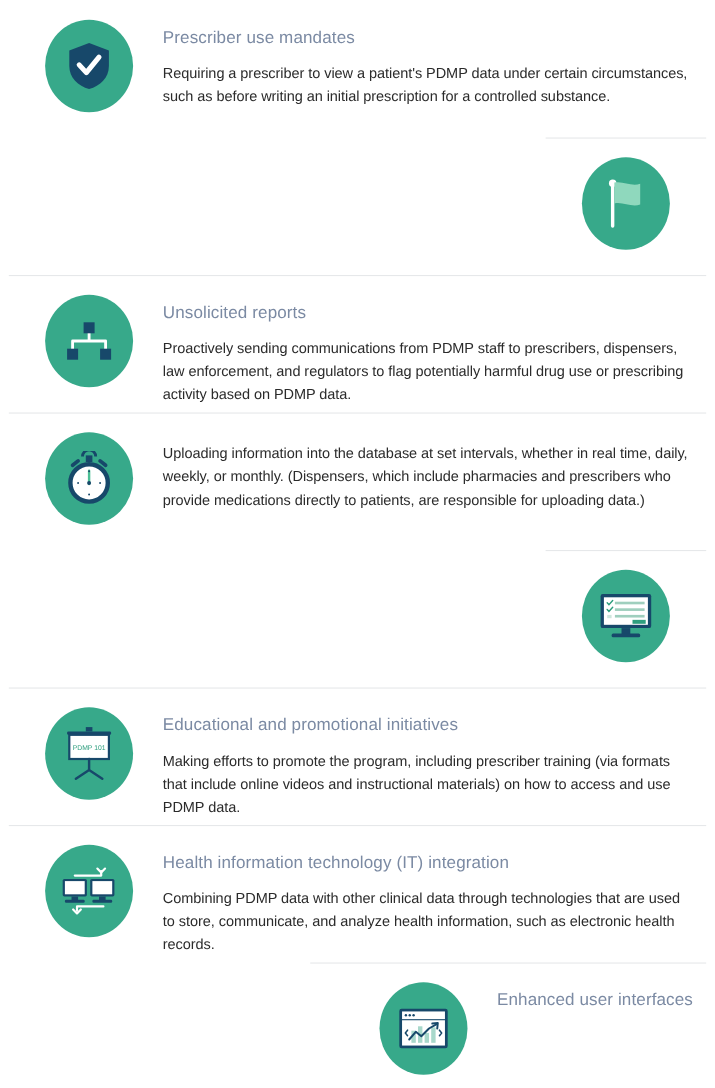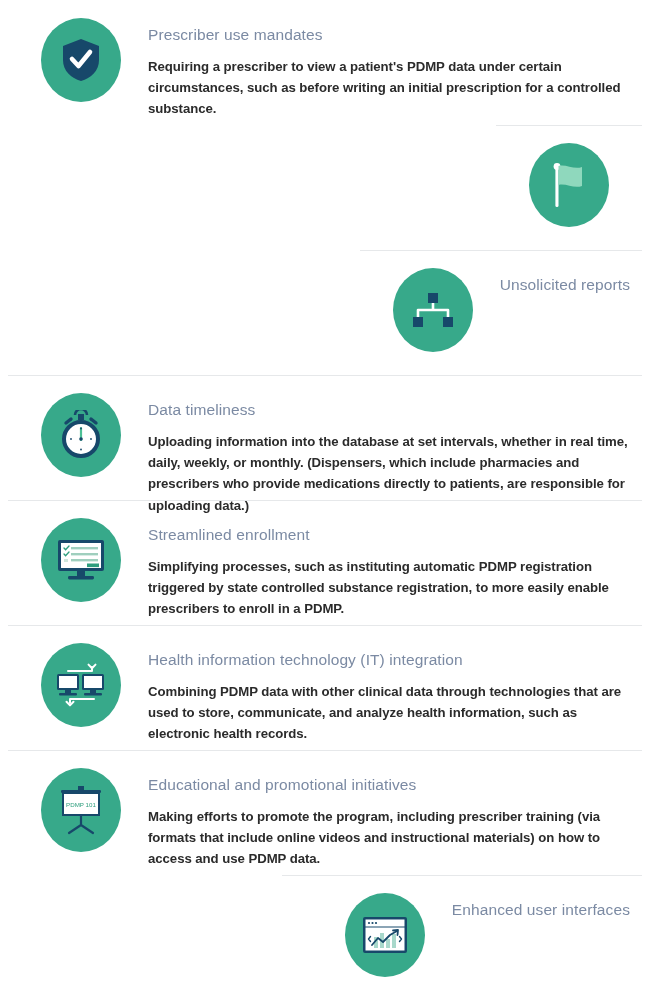--- a/index.html
+++ b/index.html
@@ -77,21 +77,21 @@
     font-weight: 400;
     color: #7b8aa3;
     letter-spacing: 0.1px;
     line-height: 1.2;
     margin-bottom: 11px;
   }
 
   .feature-desc {
     font-family: "Liberation Sans", sans-serif;
     font-size: 13.2px;
-    font-weight: 700;
+    font-weight: 400;
     color: #2b2b2b;
     line-height: 1.62;
     letter-spacing: -0.05px;
   }
 </style>
 </head>
 <body>
 
 <div class="feature-list">
 
@@ -128,20 +128,21 @@
         <svg width="48" height="40" viewBox="0 0 48 40" aria-hidden="true">
           <path d="M24 12 V20 M9 20 H39 M9 20 V28 M39 20 V28" stroke="#ffffff" stroke-width="2.6" fill="none" stroke-linecap="round" stroke-linejoin="round"></path>
           <rect x="19" y="3" width="10" height="10" fill="#17486a"></rect>
           <rect x="4" y="27" width="10" height="10" fill="#17486a"></rect>
           <rect x="34" y="27" width="10" height="10" fill="#17486a"></rect>
         </svg>
       </div>
     </div>
     <div class="text-wrap">
       <div class="feature-title">Unsolicited reports</div>
+      <div class="feature-desc">Proactively sending communications from PDMP staff to prescribers, dispensers, law enforcement, and regulators to flag potentially harmful drug use or prescribing activity based on PDMP data.</div>
     </div>
   </div>
 
   <div class="feature-row">
     <div class="icon-wrap">
       <div class="medallion">
         <svg width="46" height="50" viewBox="0 0 46 50" aria-hidden="true">
           <path d="M17 5 a6 6 0 0 1 12 0" stroke="#17486a" stroke-width="2.6" fill="none"></path>
           <rect x="20" y="4" width="6" height="6" fill="#17486a"></rect>
           <path d="M8 13 L13 9" stroke="#17486a" stroke-width="3.4" stroke-linecap="round"></path>
@@ -151,21 +152,20 @@
           <path d="M23 30 L23 18" stroke="#4cbf95" stroke-width="2.2" stroke-linecap="round"></path>
           <circle cx="23" cy="29" r="1.8" fill="#17486a"></circle>
           <circle cx="23" cy="18.5" r="0.9" fill="#17486a"></circle>
           <circle cx="33" cy="29" r="0.9" fill="#17486a"></circle>
           <circle cx="23" cy="39.5" r="0.9" fill="#17486a"></circle>
           <circle cx="13" cy="29" r="0.9" fill="#17486a"></circle>
         </svg>
       </div>
     </div>
     <div class="text-wrap">
-      <div class="feature-title">Data timeliness</div>
       <div class="feature-desc">Uploading information into the database at set intervals, whether in real time, daily, weekly, or monthly. (Dispensers, which include pharmacies and prescribers who provide medications directly to patients, are responsible for uploading data.)</div>
     </div>
   </div>
 
   <div class="feature-row">
     <div class="icon-wrap">
       <div class="medallion">
         <svg width="52" height="46" viewBox="0 0 52 46" aria-hidden="true">
           <rect x="3" y="3" width="46" height="31" rx="2" fill="#17486a"></rect>
           <rect x="6" y="6" width="40" height="25" fill="#ffffff"></rect>
@@ -174,23 +174,37 @@
           <rect x="9" y="22" width="4" height="3" fill="#cfe6dd"></rect>
           <rect x="16" y="10" width="27" height="2.4" fill="#9fcfbe"></rect>
           <rect x="16" y="16" width="27" height="2.4" fill="#9fcfbe"></rect>
           <rect x="16" y="22" width="27" height="2.4" fill="#9fcfbe"></rect>
           <rect x="32" y="26.5" width="12" height="3.6" fill="#2e9e7e"></rect>
           <rect x="22" y="34" width="8" height="6" fill="#17486a"></rect>
           <rect x="13" y="39" width="26" height="3.4" rx="1.4" fill="#17486a"></rect>
         </svg>
       </div>
     </div>
-    <div class="text-wrap">
-      <div class="feature-title">Streamlined enrollment</div>
-      <div class="feature-desc">Simplifying processes, such as instituting automatic PDMP registration triggered by state controlled substance registration, to more easily enable prescribers to enroll in a PDMP.</div>
+  </div>
+
+  <div class="feature-row">
+    <div class="icon-wrap">
+      <div class="medallion">
+        <svg width="50" height="50" viewBox="0 0 50 50" aria-hidden="true">
+          <rect x="22" y="1" width="6" height="4" fill="#17486a"></rect>
+          <rect x="5" y="5" width="40" height="3" rx="1.2" fill="#17486a"></rect>
+          <rect x="7" y="8" width="36" height="22" fill="#ffffff" stroke="#17486a" stroke-width="2"></rect>
+          <text x="25" y="22" font-family="'Liberation Sans', sans-serif" font-size="6.2" fill="#2e9e7e" text-anchor="middle">PDMP 101</text>
+          <path d="M25 30 V40 M25 40 L13 48 M25 40 L37 48" stroke="#17486a" stroke-width="2.2" fill="none" stroke-linecap="round"></path>
+        </svg>
+      </div>
+    </div>
+    <div class="text-wrap">
+      <div class="feature-title">Educational and promotional initiatives</div>
+      <div class="feature-desc">Making efforts to promote the program, including prescriber training (via formats that include online videos and instructional materials) on how to access and use PDMP data.</div>
     </div>
   </div>
 
   <div class="feature-row">
     <div class="icon-wrap">
       <div class="medallion">
         <svg width="54" height="50" viewBox="0 0 54 50" aria-hidden="true">
           <path d="M14 11 H38 L38 7" stroke="#ffffff" stroke-width="2" fill="none" stroke-linecap="round" stroke-linejoin="round"></path>
           <path d="M34.5 8.2 L38 4.6 L41.5 8.2" stroke="#ffffff" stroke-width="2" fill="none" stroke-linecap="round" stroke-linejoin="round" transform="rotate(180 38 6.4)"></path>
           <path d="M40 39 H16 L16 43" stroke="#ffffff" stroke-width="2" fill="none" stroke-linecap="round" stroke-linejoin="round"></path>
@@ -202,38 +216,20 @@
           <rect x="28" y="14" width="22" height="16" rx="1.5" fill="#17486a"></rect>
           <rect x="30" y="16" width="18" height="12" fill="#ffffff"></rect>
           <rect x="36" y="30" width="6" height="3.5" fill="#17486a"></rect>
           <rect x="30" y="33" width="18" height="2.6" rx="1.1" fill="#17486a"></rect>
         </svg>
       </div>
     </div>
     <div class="text-wrap">
       <div class="feature-title">Health information technology (IT) integration</div>
       <div class="feature-desc">Combining PDMP data with other clinical data through technologies that are used to store, communicate, and analyze health information, such as electronic health records.</div>
-    </div>
-  </div>
-
-  <div class="feature-row">
-    <div class="icon-wrap">
-      <div class="medallion">
-        <svg width="50" height="50" viewBox="0 0 50 50" aria-hidden="true">
-          <rect x="22" y="1" width="6" height="4" fill="#17486a"></rect>
-          <rect x="5" y="5" width="40" height="3" rx="1.2" fill="#17486a"></rect>
-          <rect x="7" y="8" width="36" height="22" fill="#ffffff" stroke="#17486a" stroke-width="2"></rect>
-          <text x="25" y="22" font-family="'Liberation Sans', sans-serif" font-size="6.2" fill="#2e9e7e" text-anchor="middle">PDMP 101</text>
-          <path d="M25 30 V40 M25 40 L13 48 M25 40 L37 48" stroke="#17486a" stroke-width="2.2" fill="none" stroke-linecap="round"></path>
-        </svg>
-      </div>
-    </div>
-    <div class="text-wrap">
-      <div class="feature-title">Educational and promotional initiatives</div>
-      <div class="feature-desc">Making efforts to promote the program, including prescriber training (via formats that include online videos and instructional materials) on how to access and use PDMP data.</div>
     </div>
   </div>
 
   <div class="feature-row last">
     <div class="icon-wrap">
       <div class="medallion">
         <svg width="48" height="40" viewBox="0 0 48 40" aria-hidden="true">
           <rect x="2" y="2" width="44" height="36" rx="2" fill="#17486a"></rect>
           <rect x="4.5" y="4.5" width="39" height="7" fill="#ffffff"></rect>
           <circle cx="8" cy="8" r="1.1" fill="#17486a"></circle>

